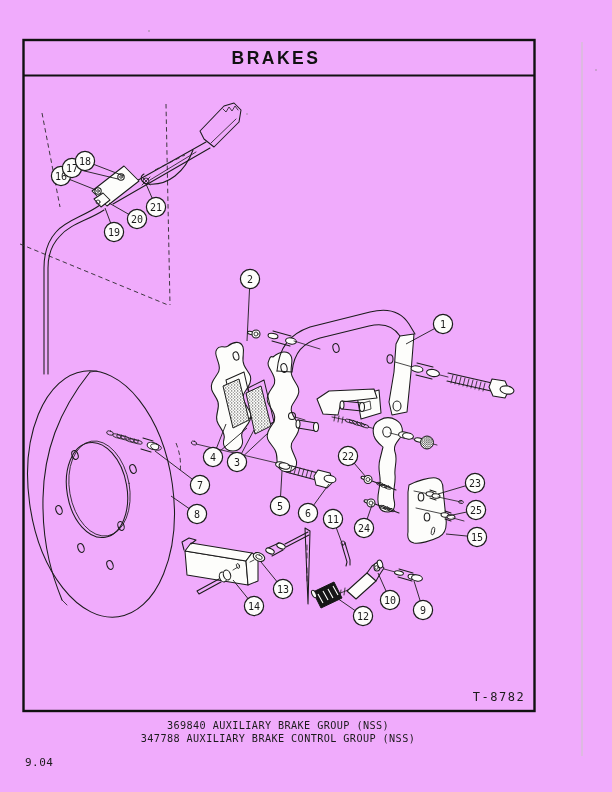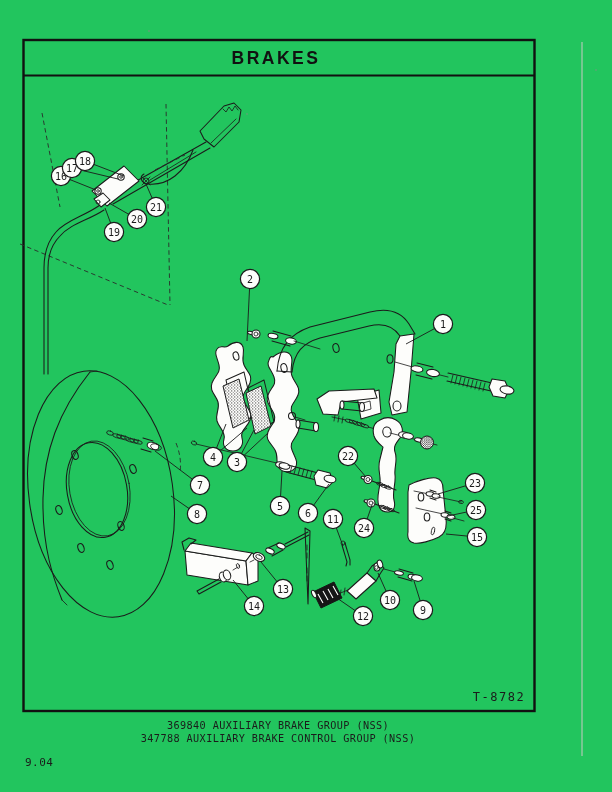--- a/index.html
+++ b/index.html
@@ -1,16 +1,16 @@
 <!DOCTYPE html>
 <html><head>
 <meta charset="utf-8">
 <style>
   html,body{margin:0;padding:0;background:#ffffff;}
-  .sheet{position:relative;width:612px;height:792px;background:#22c55e;overflow:hidden;
+  .sheet{position:relative;width:612px;height:792px;background:#f0abfc;overflow:hidden;
          font-family:"DejaVu Sans Mono", monospace;text-align:center;}
   svg{position:absolute;left:0;top:0;}
   .ln{stroke:#1b1b1b;fill:none;stroke-width:1.05;stroke-linecap:round;stroke-linejoin:round;}
   .thin{stroke:#1b1b1b;fill:none;stroke-width:0.8;stroke-linecap:round;}
   .dash{stroke:#2a2a2a;fill:none;stroke-width:0.9;stroke-dasharray:4.5 3.2;}
   .wfill{fill:#fdfdfb;stroke:#1b1b1b;stroke-width:1.05;stroke-linejoin:round;}
   .title-t{font-family:"Liberation Sans",sans-serif;font-weight:700;font-size:17.5px;letter-spacing:2.5px;fill:#111;}
   .cap-t{font-family:"DejaVu Sans Mono",monospace;font-size:10.2px;letter-spacing:0.4px;fill:#1b1b1b;}
   .fig-t{font-family:"DejaVu Sans Mono",monospace;font-size:12px;letter-spacing:1.5px;fill:#1b1b1b;}
   .pg-t{font-family:"DejaVu Sans Mono",monospace;font-size:11px;letter-spacing:0.5px;fill:#1b1b1b;}

